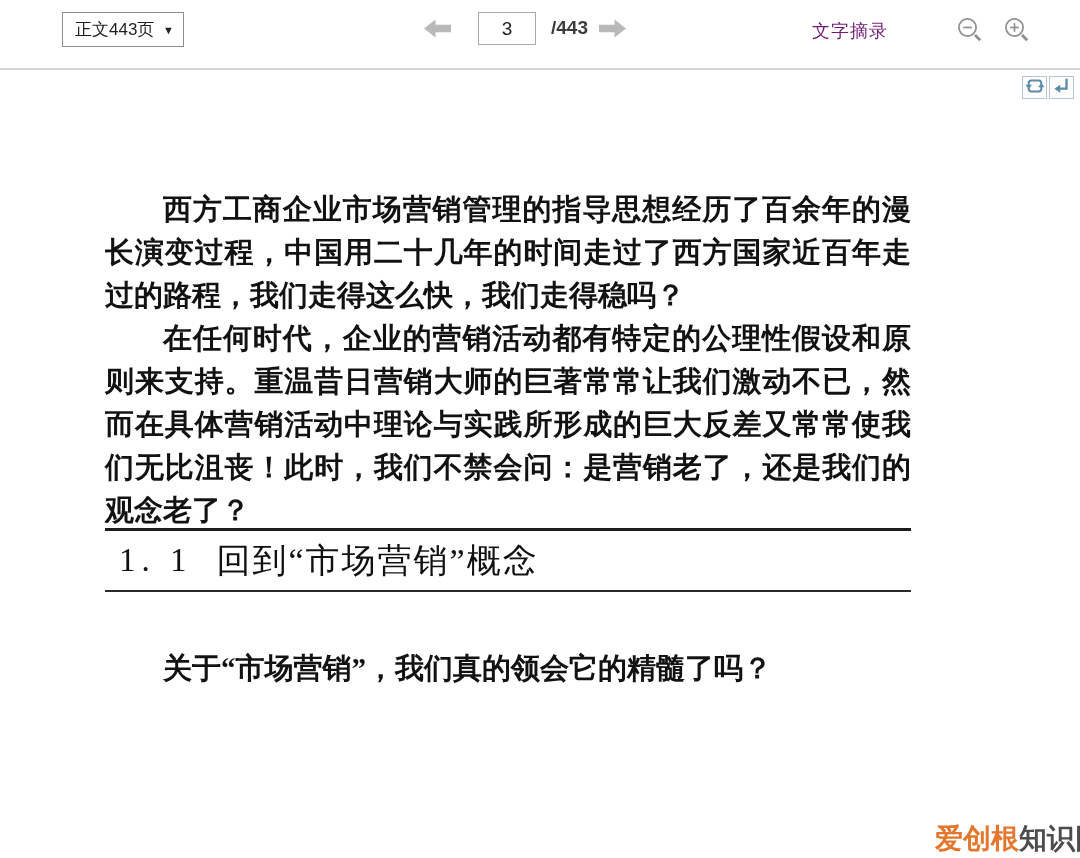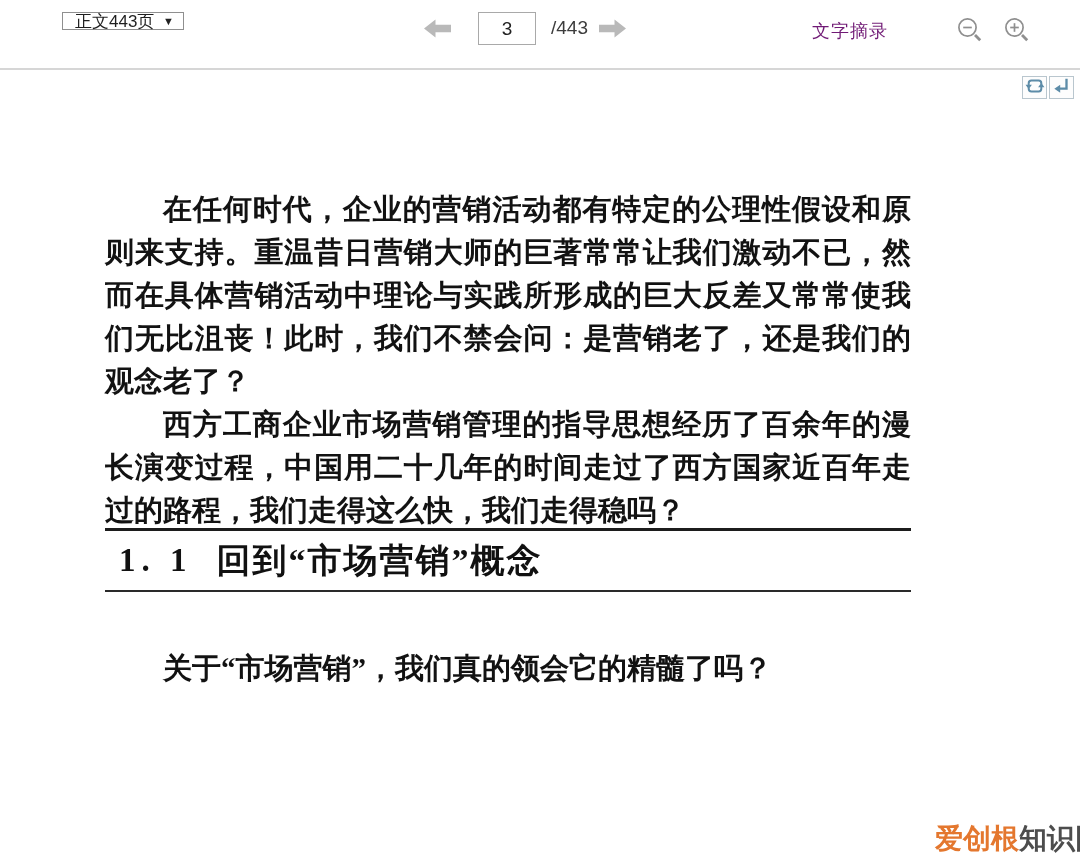--- a/index.html
+++ b/index.html
@@ -11,21 +11,21 @@
   }
   
   .toolbar {
     position: absolute; left: 0; top: 0;
     width: 1080px; height: 70px;
     background: #ffffff;
     border-bottom: 2px solid #d6d6d6;
   }
   .dropdown {
     position: absolute; left: 62px; top: 12px;
-    width: 122px; height: 18px;
+    width: 122px; height: 35px;
     background: #fff;
     border: 1px solid #8f8f8f;
     display: flex; align-items: center; justify-content: space-between;
     padding: 0 9px 0 12px;
     font-size: 17px; color: #1f1f1f;
     cursor: pointer;
   }
   .dropdown .caret { font-size: 11px; color: #222; margin-left: 6px; }
   .nav-arrow {
     position: absolute; top: 19px;
@@ -38,21 +38,21 @@
     position: absolute; left: 478px; top: 12px;
     width: 58px; height: 33px;
     border: 1px solid #a9a9a9;
     text-align: center;
     font-size: 19px; color: #222;
     font-family: "Liberation Sans", sans-serif;
     outline: none;
   }
   .page-total {
     position: absolute; left: 551px; top: 17px;
-    font-size: 19px; color: #3c3c3c;
+    font-size: 19px; color: #3c3c3c; font-weight: bold;
   }
   .excerpt-btn {
     position: absolute; left: 812px; top: 19px;
     font-size: 18px; color: #701a75;
     background: none; border: none; cursor: pointer;
     letter-spacing: 1px;
   }
   .zoom-btn {
     position: absolute; top: 16px;
     width: 28px; height: 28px;
@@ -89,21 +89,21 @@
   .scan-text p { text-indent: 2em; margin: 0; }
   .flow-a { top: 116px; }
   .flow-b { top: 575px; }
   .section-heading {
     position: absolute; left: 105px; top: 456px;
     width: 806px; height: 64px;
     border-top: 3px solid #1c1c1c;
     border-bottom: 2px solid #2a2a2a;
     display: flex; align-items: center;
     font-family: "Liberation Serif", "DejaVu Serif", serif;
-    font-weight: bold; color: #111;
+    font-weight: normal; color: #111;
   }
   .section-heading .num {
     font-size: 33px; letter-spacing: 6px; margin-left: 14px;
   }
   .section-heading .title {
     font-size: 34px; margin-left: 24px; letter-spacing: 2px;
   }
   
   .watermark {
     position: absolute; left: 935px; top: 748px;
@@ -184,22 +184,22 @@
   <button class="page-tool turn">
     <span>
       <svg width="20" height="18" viewBox="0 0 22 20">
         <path d="M16,2 V13 H8" fill="none" stroke="#5d8ca8" stroke-width="2.6"></path>
         <polygon points="9,8.5 9,17.5 2.5,13" fill="#5d8ca8"></polygon>
       </svg>
     </span>
   </button>
 
   <div class="scan-text flow-a">
+    <p>西方工商企业市场营销管理的指导思想经历了百余年的漫长演变过程，中国用二十几年的时间走过了西方国家近百年走过的路程，我们走得这么快，我们走得稳吗？</p>
     <p>在任何时代，企业的营销活动都有特定的公理性假设和原则来支持。重温昔日营销大师的巨著常常让我们激动不已，然而在具体营销活动中理论与实践所形成的巨大反差又常常使我们无比沮丧！此时，我们不禁会问：是营销老了，还是我们的观念老了？</p>
-    <p>西方工商企业市场营销管理的指导思想经历了百余年的漫长演变过程，中国用二十几年的时间走过了西方国家近百年走过的路程，我们走得这么快，我们走得稳吗？</p>
   </div>
 
   <div class="section-heading">
     <span class="num">1. 1</span>
     <span class="title">回到“市场营销”概念</span>
   </div>
 
   <div class="scan-text flow-b">
     <p>关于“市场营销”，我们真的领会它的精髓了吗？</p>
   </div>

